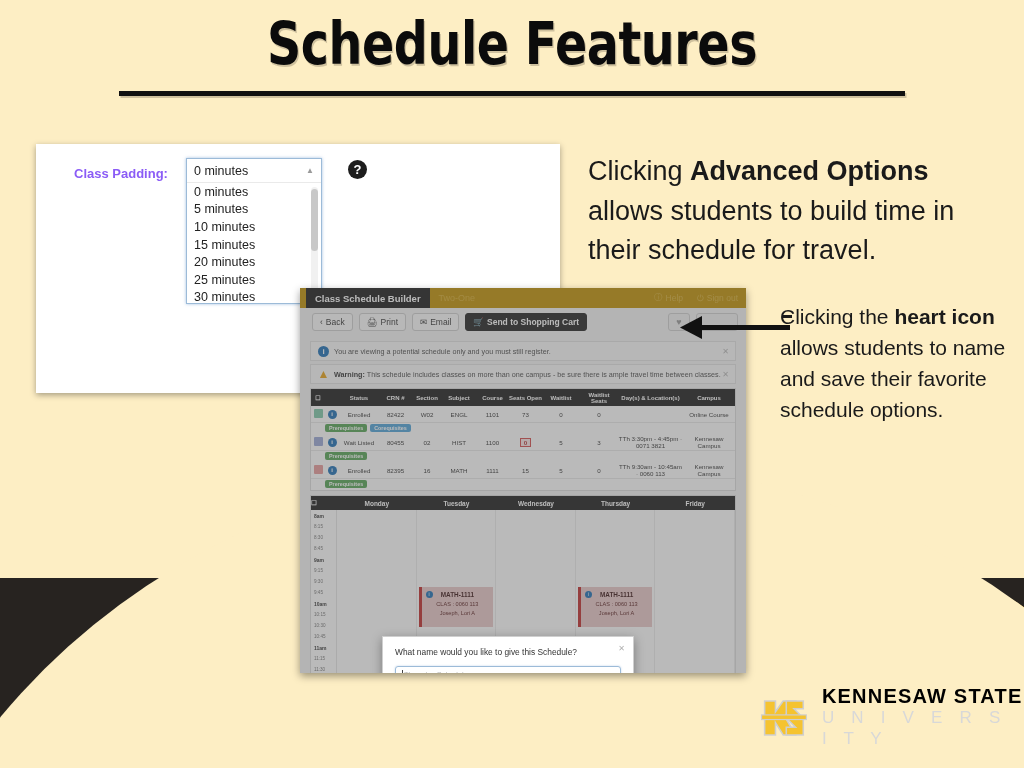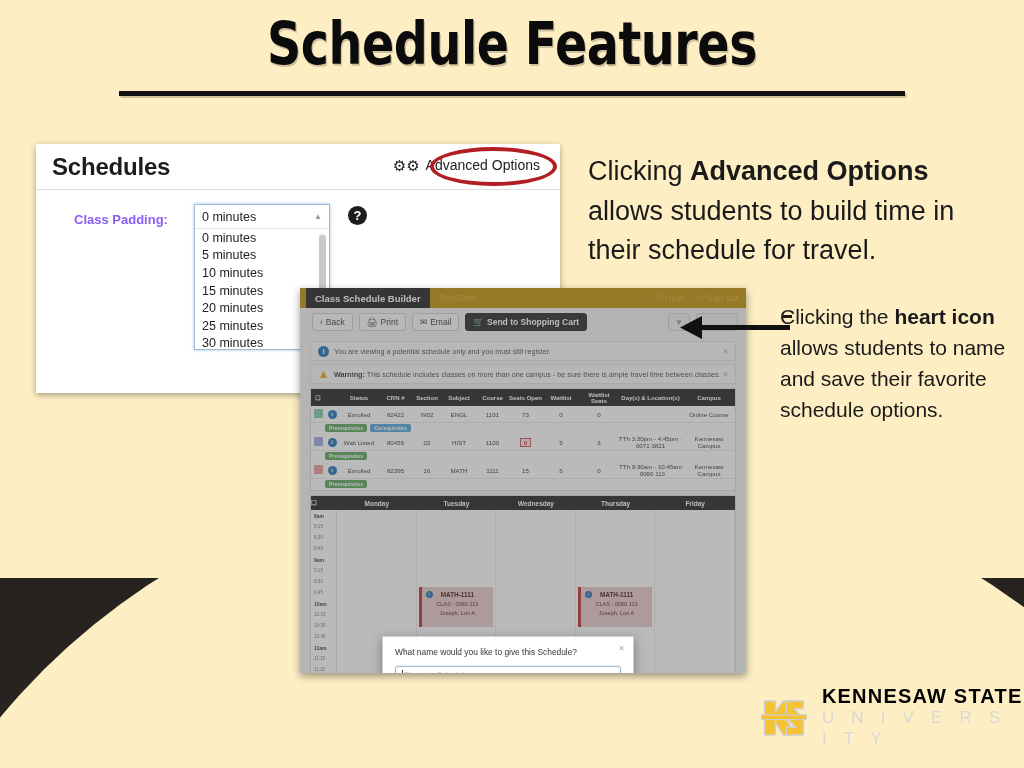--- a/index.html
+++ b/index.html
@@ -81,21 +81,21 @@
     z-index: 3; pointer-events: none;
   }
   .gear-glyph { font-size: 15px; line-height: 1; color: #222; }
 
   #sched-body { position: relative; height: 203px; padding: 18px 0 0 0; }
   #class-padding-label {
     position: absolute; left: 38px; top: 22px;
     font-size: 13px; font-weight: bold; color: #8b5cf6;
   }
   #padding-select {
-    position: absolute; left: 158px; top: 14px; width: 136px; height: 146px;
+    position: absolute; left: 150px; top: 14px; width: 136px; height: 146px;
     border: 1px solid #9cbbd8; background: #fff;
     box-shadow: 0 0 3px rgba(90,140,200,.55);
     overflow: hidden;
   }
   #padding-selected {
     height: 24px; display: flex; align-items: center; justify-content: space-between;
     padding: 0 7px; font-size: 12.5px; color: #222; border-bottom: 1px solid #eaeaea;
   }
   .caret-up { font-size: 8px; color: #9a9a9a; }
   #padding-list { position: relative; height: 120px; }
@@ -322,28 +322,20 @@
 <div id="bg-gold-swoosh"></div>
 <div id="bg-cream-swoosh"></div>
 <div id="bg-cream-top"></div>
 
 <div id="title-block">
   <div id="page-title">Schedule Features</div>
   <div id="title-rule"></div>
 </div>
 
 <div id="shot-schedules" class="shot">
-  <div id="sched-topbar">
-    <div id="sched-heading">Schedules</div>
-    <div id="advanced-options-btn">
-      <span class="gear-glyph">⚙⚙</span>
-      <span>Advanced Options</span>
-    </div>
-    <div id="advanced-options-circle"></div>
-  </div>
 
   <div id="sched-body">
     <div id="class-padding-label">Class Padding:</div>
 
     <div id="padding-select">
       <div id="padding-selected">
         <span>0 minutes</span>
         <span class="caret-up">▲</span>
       </div>
       <div id="padding-list">

